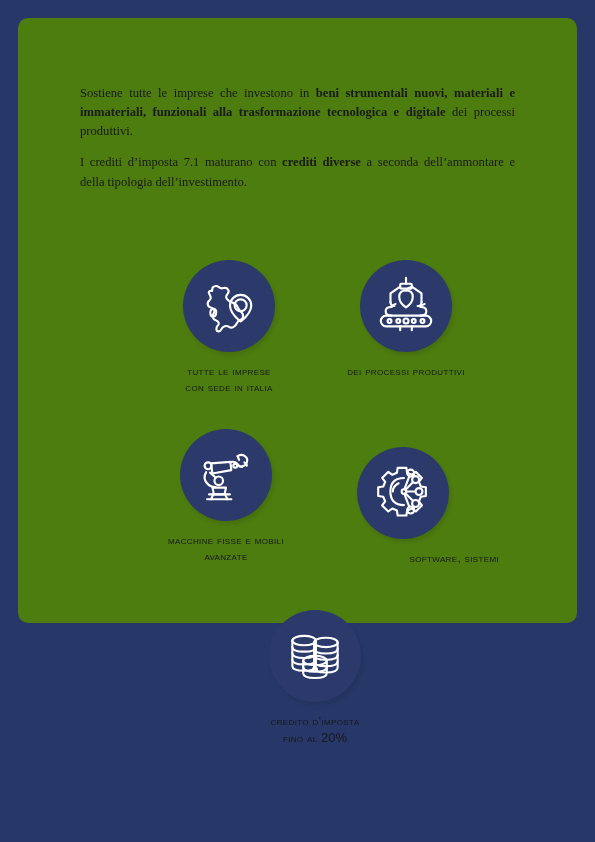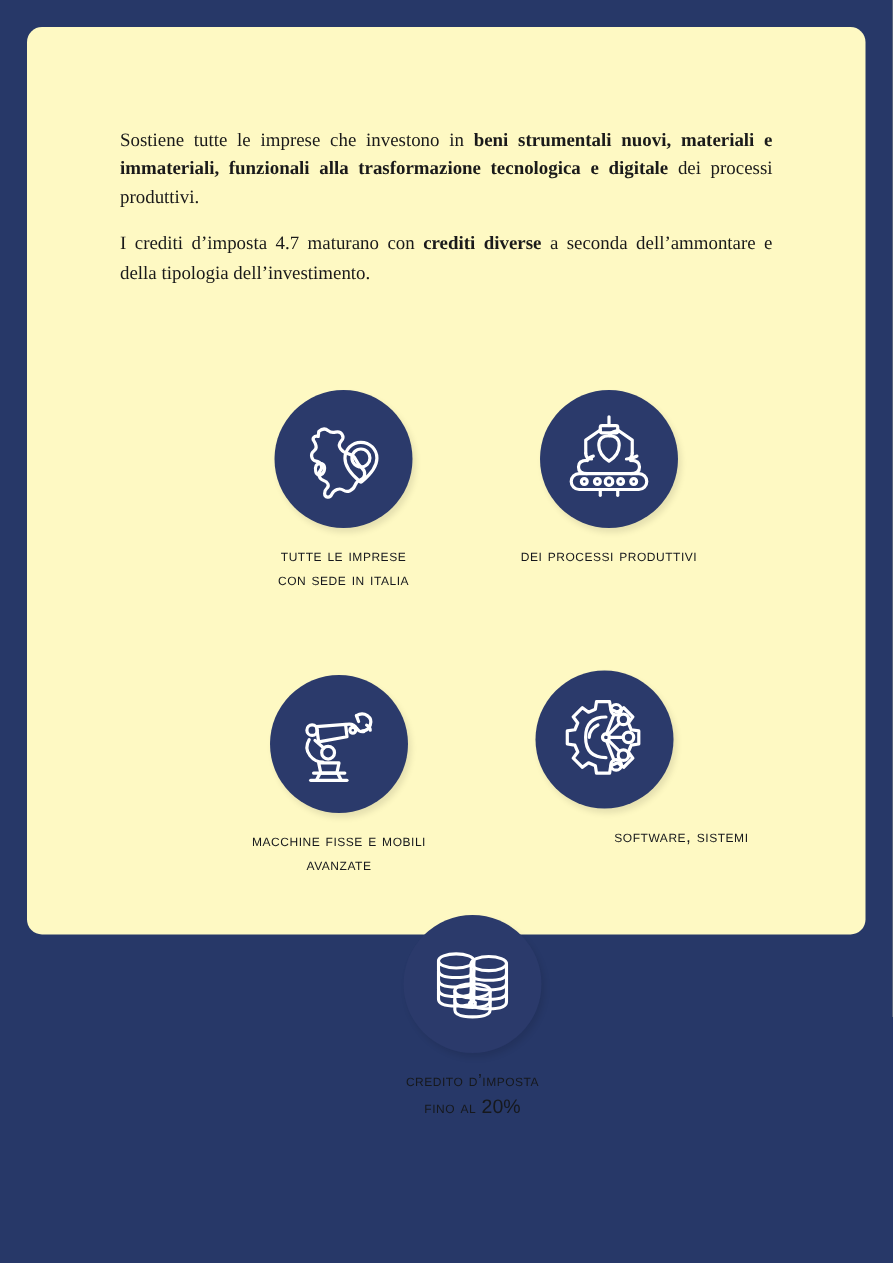--- a/index.html
+++ b/index.html
@@ -21,21 +21,21 @@
     background: #273868;
   }
 
   
   #card {
     position: absolute;
     left: 18px;
     top: 18px;
     width: 559px;
     height: 605px;
-    background: #fef9c3;
+    background: #4d7c0f;
     border-radius: 10px;
     box-sizing: border-box;
   }
 
   
   #intro {
     position: absolute;
     left: 62px;
     top: 66px;
     width: 435px;
@@ -87,33 +87,33 @@
     font-variant: normal;
     text-transform: none;
     font-size: 13px;
     letter-spacing: 0;
   }
   .caption .ln { display: block; }
 
   
   #blk-imprese   { left: 115px; top: 242px; width: 192px; }
   #blk-digital   { left: 292px; top: 242px; width: 192px; }
-  #blk-macchine  { left: 112px; top: 432px; width: 192px; }
+  #blk-macchine  { left: 112px; top: 411px; width: 192px; }
   #blk-software  { left: 289px; top: 429px; width: 192px; text-align: right; }
   #blk-credito   { left: 201px; top: 592px; width: 192px; }
 </style>
 </head>
 <body>
 
 <div id="page">
   <div id="card">
 
     <div id="intro">
       <p class="para"><span>Sostiene tutte le imprese che investono in </span><b>beni strumentali nuovi, materiali e immateriali, funzionali alla trasformazione tecnologica e digitale</b><span> dei processi produttivi.</span></p>
-      <p class="para"><span>I crediti d’imposta 4.7 maturano con </span><b>crediti diverse</b><span> a seconda dell’ammontare e della tipologia dell’investimento.</span></p>
+      <p class="para"><span>I crediti d’imposta 7.1 maturano con </span><b>crediti diverse</b><span> a seconda dell’ammontare e della tipologia dell’investimento.</span></p>
     </div>
 
     <div class="icon-block" id="blk-imprese">
       <div class="circle">
         <svg width="62" height="62" viewBox="0 0 64 64" fill="none" stroke="#FFFFFF" stroke-width="2.2" stroke-linecap="round" stroke-linejoin="round">
           <path d="M15 13 q3.5 -3 6.5 -0.5 q2 1.8 5 1 q3 -0.8 4.5 1.5 q1.5 2.3 -0.5 4.5 q-2.5 2.8 -0.5 5.5 q2 2.7 5.5 3.5 q3.5 0.8 5 4 q1.5 3.2 4 5.5 q2.5 2.3 2 5 q-0.5 2.7 -3 3.5 q-2.5 0.8 -3.5 3.5 q-1 2.7 -3.5 3.8 q-2.5 1.1 -4.5 -0.3 q-2 -1.4 -4.5 -0.5 q-2.5 0.9 -3.5 3.2 q-1 2.3 -3 2 q-2 -0.3 -2 -2.5 q0 -2.2 1.5 -3.5 q1.5 -1.3 0.8 -3 q-0.7 -1.7 -3 -2.4 q-2.3 -0.7 -3 -3 q-0.7 -2.3 0.8 -4 q1.5 -1.7 0.5 -3.8 q-1 -2.1 -3.5 -2.5 q-2.5 -0.4 -3 -3 q-0.5 -2.6 1.5 -4 q2 -1.4 1.5 -3.5 q-0.5 -2.1 -1.5 -3.5 q-1 -1.4 0 -2.5 q1 -1.1 3 -0.5 z"></path>
           <path d="M14.5 35.5 q2.2 -1.2 3.6 0.4 q1.4 1.6 0.6 4.2 q-0.8 2.6 -3 2.8 q-2.2 0.2 -2.8 -2.2 q-0.6 -2.4 0.3 -4.2 q0.5 -0.9 1.3 -1 z"></path>
           <path d="M44 20.5 c6.1 0 11 4.9 11 11 c0 7.4 -8.6 14.6 -10.3 16 c-0.4 0.35 -1 0.35 -1.4 0 c-1.7 -1.4 -10.3 -8.6 -10.3 -16 c0 -6.1 4.9 -11 11 -11 z"></path>
           <circle cx="44" cy="31.3" r="6.2"></circle>
         </svg>

